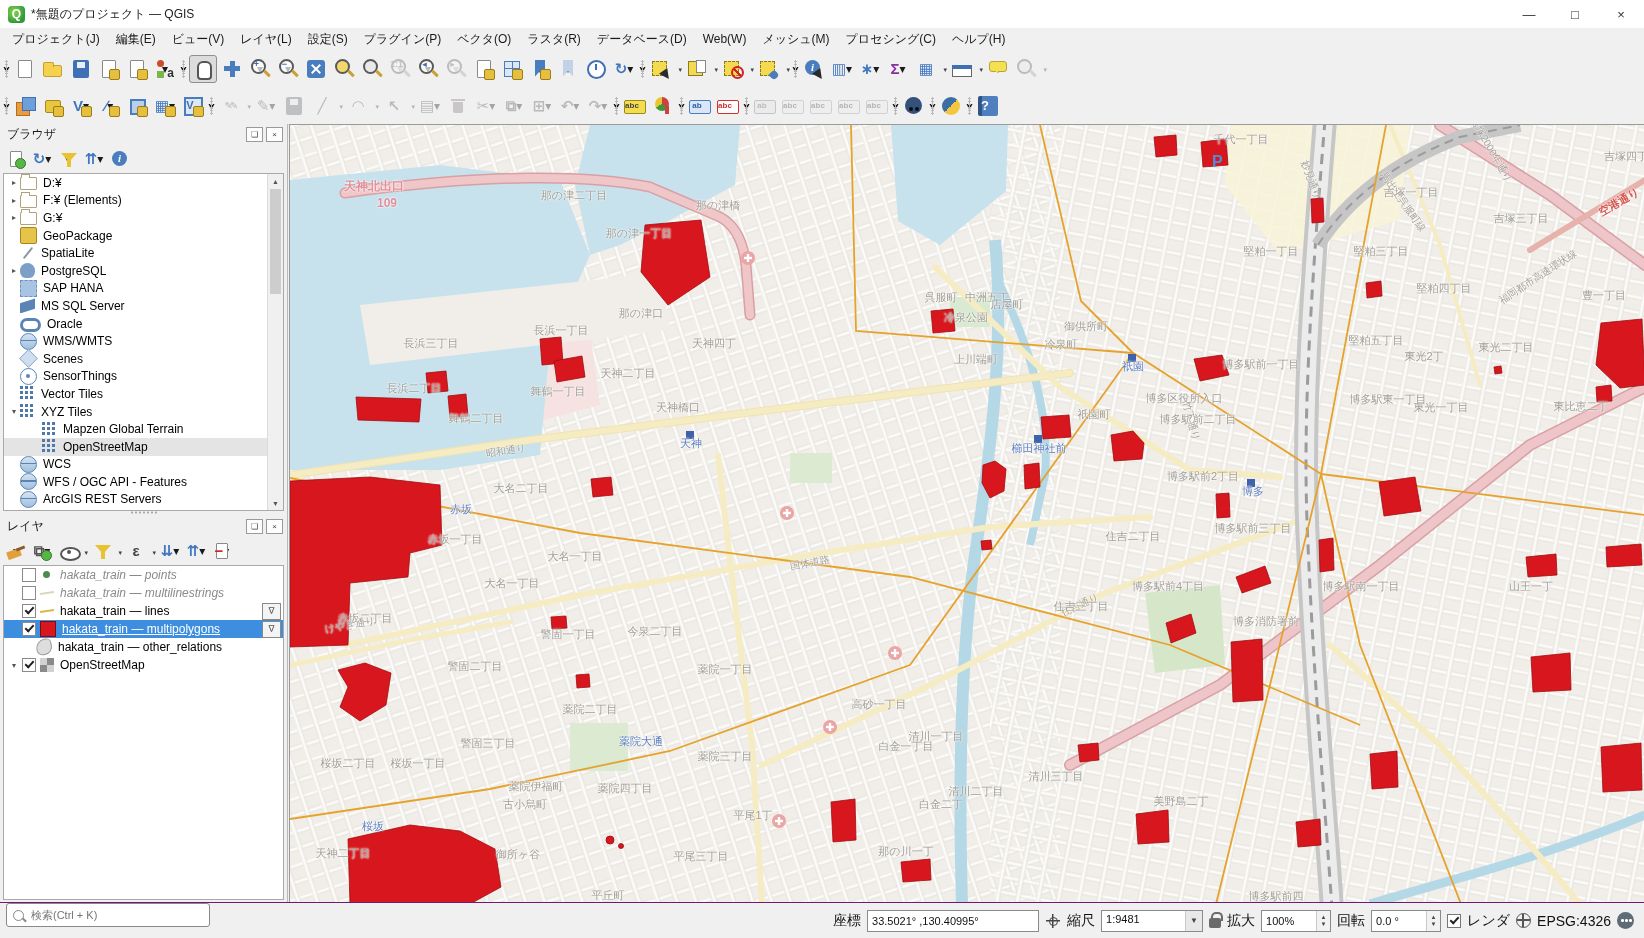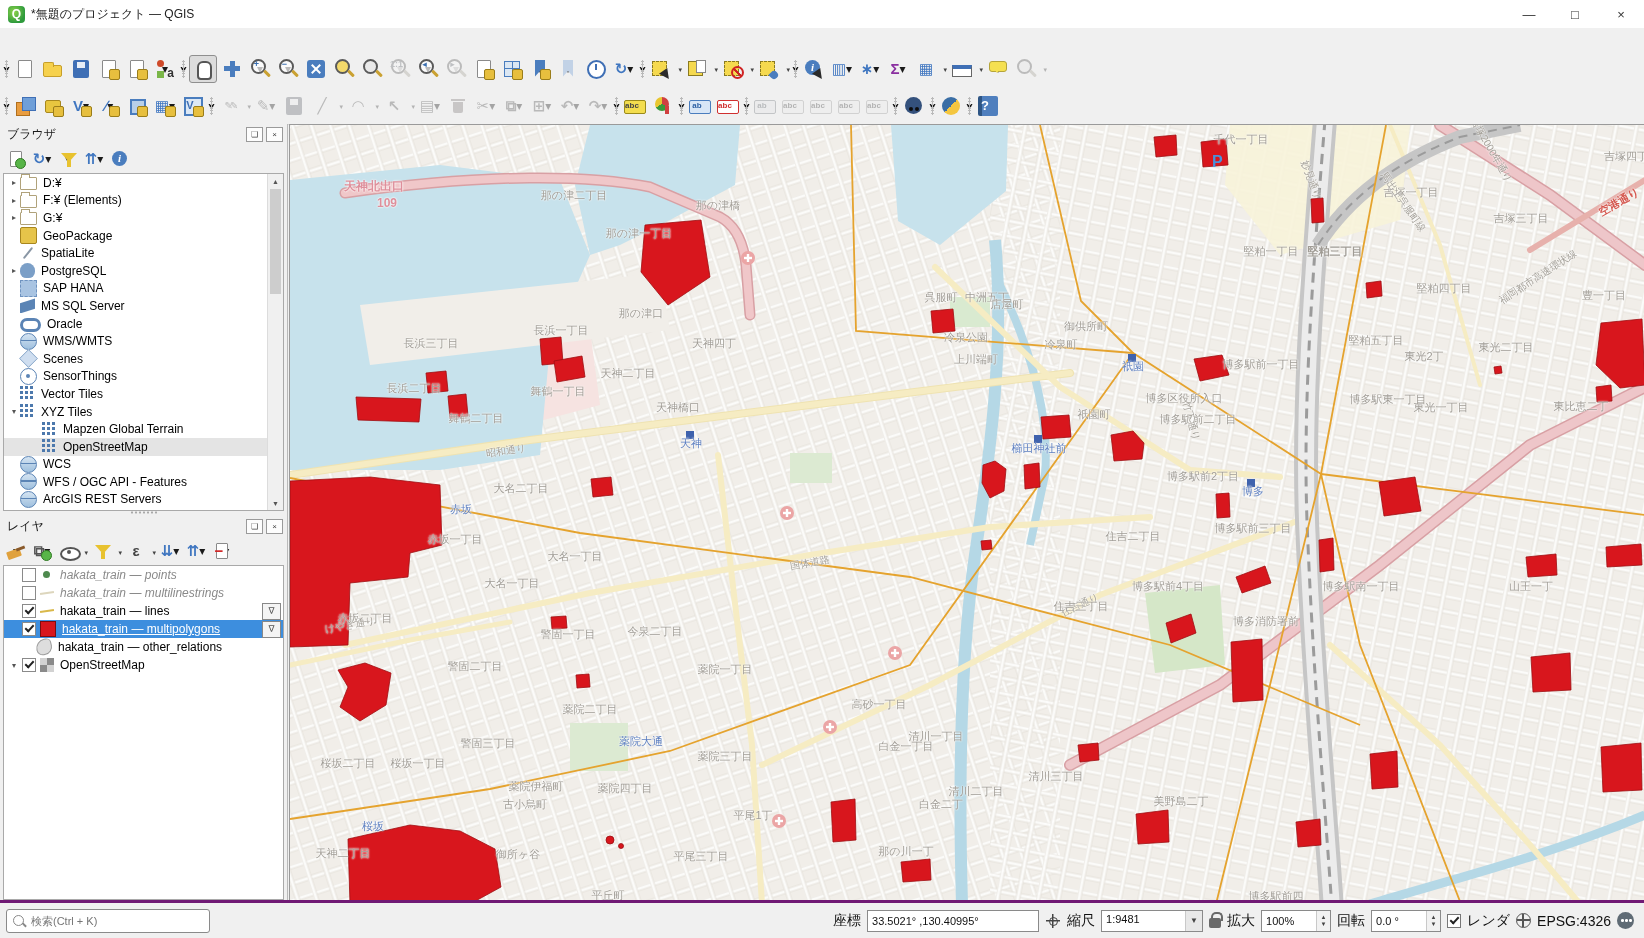--- a/index.html
+++ b/index.html
@@ -167,21 +167,21 @@
   
   #map{position:absolute;left:289px;top:124px;right:0;bottom:35px;background:#f1eee9;border-left:1px solid #9a9a9a;border-top:1px solid #9a9a9a;overflow:hidden;}
   #map svg{position:absolute;left:0;top:0;}
   #map-labels{position:absolute;inset:0;pointer-events:none;}
   .mlabel{position:absolute;white-space:nowrap;font-size:11px;color:#a09c95;text-shadow:0 0 2px #fff,0 0 2px #fff;}
   .mlabel[data-c="b"]{color:#5d7fc0;}
   .mlabel[data-c="r"]{color:#d4574e;font-weight:bold;}
   .mlabel[data-c="road"]{font-size:10px;color:#a39f97;}
   .mlabel[data-c="pk"]{color:#de8f9b;font-weight:bold;font-size:12px;}
   
-  #statusbar{position:absolute;left:0;right:0;bottom:0;height:35px;background:#f0f0f0;border-top:3px solid #701a75;display:flex;align-items:center;}
+  #statusbar{position:absolute;left:0;right:0;bottom:0;height:35px;background:#f0f0f0;border-top:1px solid #701a75;display:flex;}
   #search-box{margin-left:6px;width:190px;height:22px;border:1px solid #8a8a8a;border-radius:3px;background:#fff;display:flex;align-items:center;padding:0 6px;gap:5px;}
   .sglass{width:9px;height:9px;border:1.5px solid #888;border-radius:50%;position:relative;flex:none;}
   .sglass::after{content:"";position:absolute;left:8px;top:8px;width:5px;height:1.5px;background:#888;transform:rotate(45deg);}
   #search-box input{border:none;outline:none;font-size:11px;color:#777;width:150px;background:transparent;font-family:inherit;}
   #sb-right{margin-left:auto;display:flex;align-items:center;gap:6px;padding-right:10px;}
   .sb-label{font-size:14px;color:#111;}
   .sb-input{height:20px;border:1px solid #8a8a8a;background:#fff;font-size:11px;padding:0 4px;font-family:inherit;color:#111;}
   .spin{display:flex;align-items:stretch;border:1px solid #8a8a8a;background:#fff;height:20px;}
   .spin input{border:none;outline:none;width:46px;font-size:11px;padding:0 4px;font-family:inherit;color:#111;}
   .spin .btns{width:13px;border-left:1px solid #c9c9c9;background:#f2f2f2;display:flex;flex-direction:column;align-items:center;justify-content:center;font-size:6px;color:#444;line-height:1.1;}
@@ -210,20 +210,36 @@
   <div id="titlebar" data-name="title-bar">
     <span class="qlogo" data-name="qgis-logo-icon"></span>
     <span id="title-text" data-name="window-title">*無題のプロジェクト — QGIS</span>
     <div class="wctrls">
       <span class="wbtn" data-name="minimize-button">—</span>
       <span class="wbtn" data-name="maximize-button">□</span>
       <span class="wbtn" data-name="close-button">×</span>
     </div>
   </div>
 
+  <div id="menubar" data-name="menu-bar">
+
+  <div class="mitem" data-name="menu-item">プロジェクト(J)</div>
+      <div class="mitem" data-name="menu-item">編集(E)</div>
+      <div class="mitem" data-name="menu-item">ビュー(V)</div>
+      <div class="mitem" data-name="menu-item">レイヤ(L)</div>
+      <div class="mitem" data-name="menu-item">設定(S)</div>
+      <div class="mitem" data-name="menu-item">プラグイン(P)</div>
+      <div class="mitem" data-name="menu-item">ベクタ(O)</div>
+      <div class="mitem" data-name="menu-item">ラスタ(R)</div>
+      <div class="mitem" data-name="menu-item">データベース(D)</div>
+      <div class="mitem" data-name="menu-item">Web(W)</div>
+      <div class="mitem" data-name="menu-item">メッシュ(M)</div>
+      <div class="mitem" data-name="menu-item">プロセシング(C)</div>
+      <div class="mitem" data-name="menu-item">ヘルプ(H)</div>
+    </div>
 
   <div id="tb1" class="toolbar" data-name="map-navigation-toolbar">
 
   <div class="tb" data-name="separator" data-sep="true">
         <span class="dd">▾</span>
       </div>
       <div class="tb" data-name="new-project" data-kind="page">
         <span class="g"></span>
         <span class="dd">▾</span>
       </div>
@@ -979,29 +995,29 @@
         <div class="mlabel" data-name="map-label" style="left: 894px; top: 273px; transform: translate(-50%, -50%);">博多区役所入口</div>
         <div class="mlabel" data-name="map-label" style="left: 908px; top: 294px; transform: translate(-50%, -50%);">博多駅前二丁目</div>
         <div class="mlabel" data-name="map-label" style="left: 963px; top: 403px; transform: translate(-50%, -50%);">博多駅前三丁目</div>
         <div class="mlabel" data-name="map-label" style="left: 878px; top: 461px; transform: translate(-50%, -50%);">博多駅前4丁目</div>
         <div class="mlabel" data-name="map-label" style="left: 976px; top: 496px; transform: translate(-50%, -50%);">博多消防署前</div>
         <div class="mlabel" data-name="map-label" style="left: 986px; top: 771px; transform: translate(-50%, -50%);">博多駅前四</div>
         <div class="mlabel" data-name="map-label" data-c="b" style="left: 963px; top: 366px; transform: translate(-50%, -50%);">博多</div>
         <div class="mlabel" data-name="map-label" data-c="b" style="left: 843px; top: 241px; transform: translate(-50%, -50%);">祇園</div>
         <div class="mlabel" data-name="map-label" style="left: 804px; top: 289px; transform: translate(-50%, -50%);">祇園町</div>
         <div class="mlabel" data-name="map-label" data-c="b" style="left: 749px; top: 323px; transform: translate(-50%, -50%);">櫛田神社前</div>
-        <div class="mlabel" data-name="map-label" style="left: 676px; top: 212px; transform: translate(-50%, -50%);">冷泉公園</div>
+        <div class="mlabel" data-name="map-label" style="left: 676px; top: 192px; transform: translate(-50%, -50%);">冷泉公園</div>
         <div class="mlabel" data-name="map-label" style="left: 771px; top: 219px; transform: translate(-50%, -50%);">冷泉町</div>
         <div class="mlabel" data-name="map-label" style="left: 686px; top: 234px; transform: translate(-50%, -50%);">上川端町</div>
         <div class="mlabel" data-name="map-label" style="left: 697px; top: 172px; transform: translate(-50%, -50%);">中洲五丁</div>
         <div class="mlabel" data-name="map-label" style="left: 651px; top: 172px; transform: translate(-50%, -50%);">呉服町</div>
         <div class="mlabel" data-name="map-label" style="left: 796px; top: 161px; transform: translate(-50%, -50%); margin-top: 40px;">御供所町</div>
         <div class="mlabel" data-name="map-label" style="left: 717px; top: 179px; transform: translate(-50%, -50%);">店屋町</div>
         <div class="mlabel" data-name="map-label" style="left: 981px; top: 126px; transform: translate(-50%, -50%);">堅粕一丁目</div>
-        <div class="mlabel" data-name="map-label" style="left: 1045px; top: 126px; transform: translate(-50%, -50%); font-weight: bold;">堅粕三丁目</div>
+        <div class="mlabel" data-name="map-label" style="left: 1091px; top: 126px; transform: translate(-50%, -50%);">堅粕三丁目</div>
         <div class="mlabel" data-name="map-label" style="left: 1154px; top: 163px; transform: translate(-50%, -50%);">堅粕四丁目</div>
         <div class="mlabel" data-name="map-label" style="left: 1086px; top: 215px; transform: translate(-50%, -50%);">堅粕五丁目</div>
         <div class="mlabel" data-name="map-label" style="left: 1121px; top: 31px; transform: translate(-50%, -50%); margin-top: 36px;">吉塚一丁目</div>
         <div class="mlabel" data-name="map-label" style="left: 1231px; top: 93px; transform: translate(-50%, -50%);">吉塚三丁目</div>
         <div class="mlabel" data-name="map-label" style="left: 1336px; top: 31px; transform: translate(-50%, -50%);">吉塚四丁</div>
         <div class="mlabel" data-name="map-label" style="left: 951px; top: 14px; transform: translate(-50%, -50%);">千代一丁目</div>
         <div class="mlabel" data-name="map-label" data-c="road" style="left: 1021px; top: 55px; transform: translate(-50%, -50%) rotate(70deg);">妙見通り</div>
         <div class="mlabel" data-name="map-label" data-c="road" style="left: 1201px; top: 25px; transform: translate(-50%, -50%) rotate(60deg);">吉塚2000年通り</div>
         <div class="mlabel" data-name="map-label" data-c="road" style="left: 1113px; top: 77px; transform: translate(-50%, -50%) rotate(55deg);">馬出上呉服町線</div>
         <div class="mlabel" data-name="map-label" data-c="r" style="left: 1329px; top: 77px; transform: translate(-50%, -50%) rotate(-30deg);">空港通り</div>

